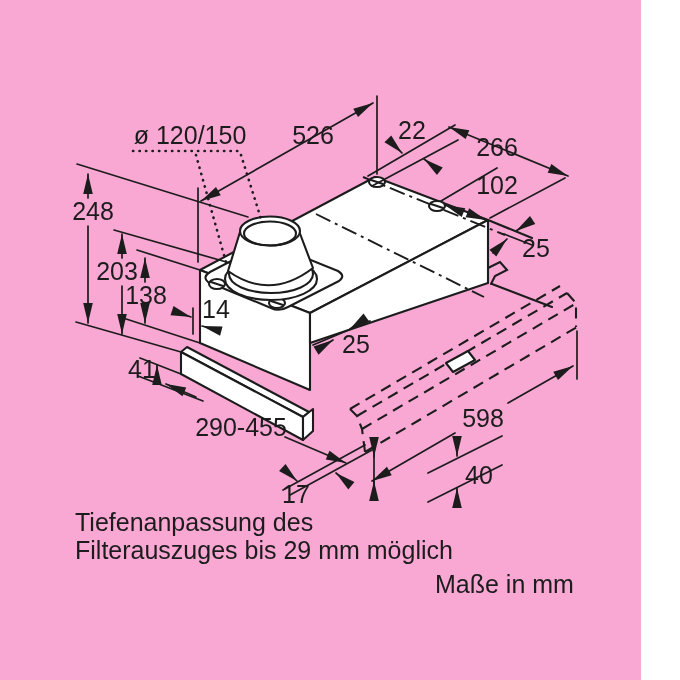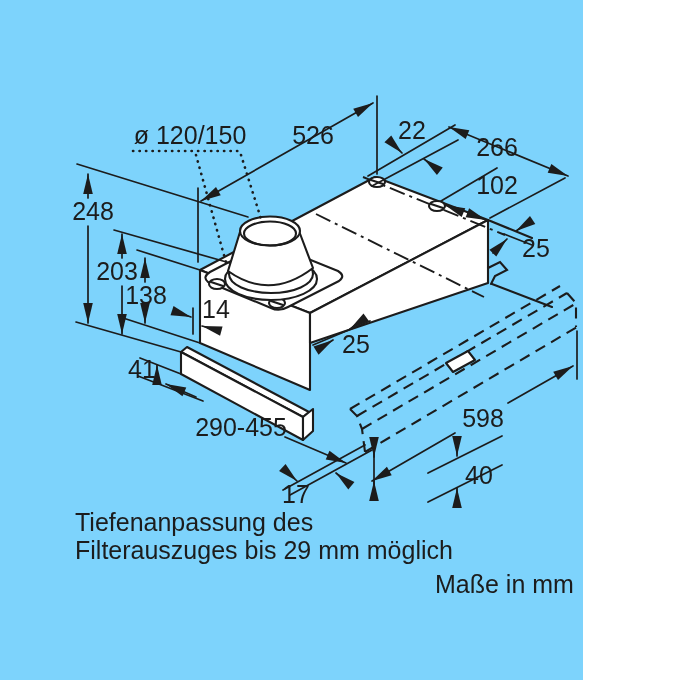--- a/index.html
+++ b/index.html
@@ -1,16 +1,16 @@
 <!DOCTYPE html>
 <html><head>
 <meta charset="utf-8">
 <style>
   html,body{margin:0;padding:0;background:#fff;}
-  .stage{width:583px;height:680px;position:relative;background:#7dd3fc;font-family:"Liberation Sans",sans-serif;}
+  .stage{width:641px;height:680px;position:relative;background:#f9a8d4;font-family:"Liberation Sans",sans-serif;}
   svg{position:absolute;left:0;top:0;}
   .ln{stroke:#1c1c1c;stroke-width:2.1;fill:none;stroke-linecap:round;}
   .face{stroke:#1c1c1c;stroke-width:2.1;fill:#ffffff;stroke-linejoin:round;}
   .dim{stroke:#1c1c1c;stroke-width:1.7;fill:none;stroke-linecap:round;}
   .dash{stroke:#1c1c1c;stroke-width:2.1;fill:none;stroke-dasharray:11 7;stroke-linecap:butt;}
   .dashdot{stroke:#1c1c1c;stroke-width:1.9;fill:none;stroke-dasharray:16 5 3 5;}
   .dot{stroke:#1c1c1c;stroke-width:2.6;fill:none;stroke-dasharray:0.3 6.2;stroke-linecap:round;}
   .lbl{font-family:"Liberation Sans",sans-serif;font-size:25px;fill:#1c1c1c;text-anchor:middle;}
   .note{font-family:"Liberation Sans",sans-serif;font-size:25px;fill:#1c1c1c;text-anchor:start;}
 </style>

